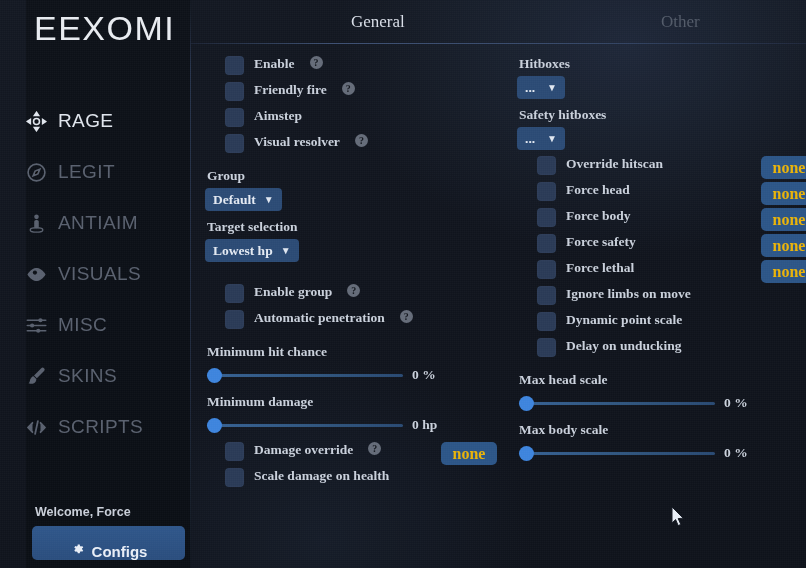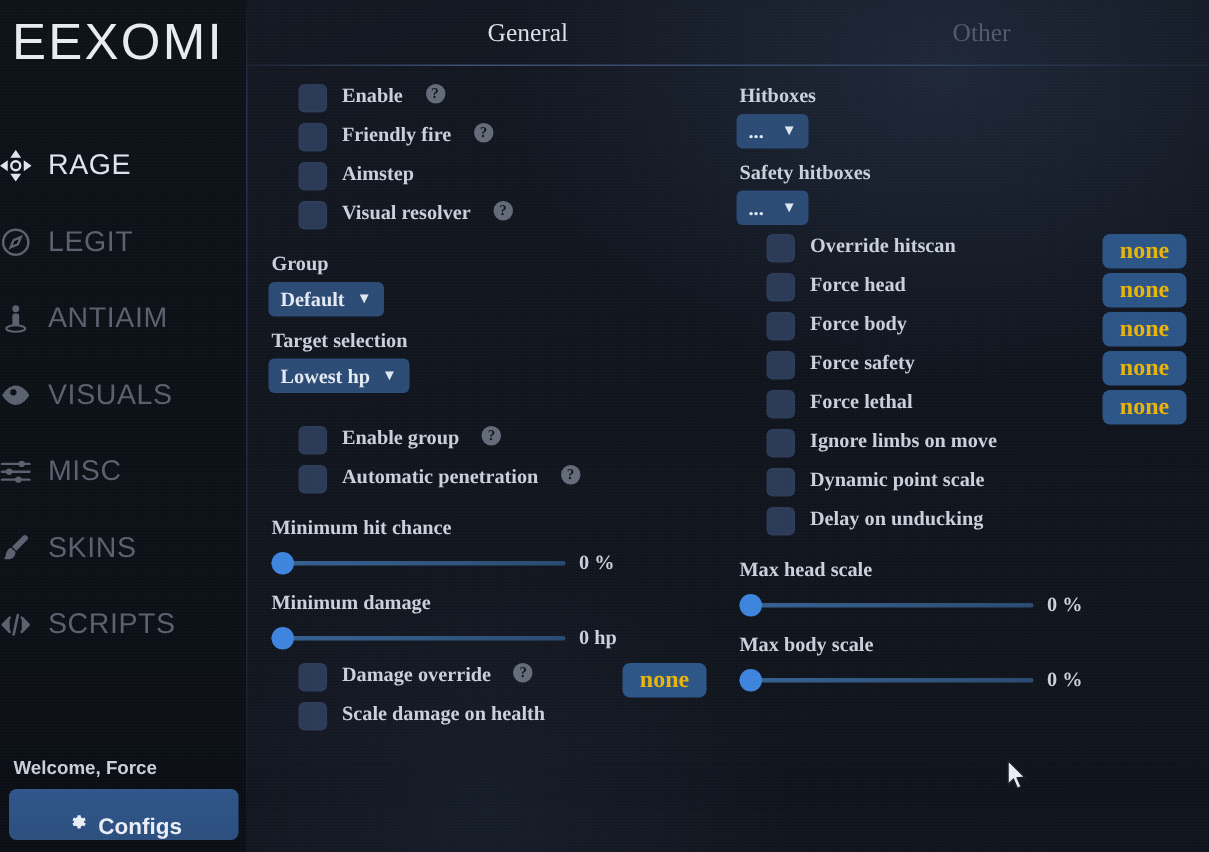--- a/index.html
+++ b/index.html
@@ -31,39 +31,40 @@
     z-index: 50;
   }
 
   
   .sidebar {
     position: relative;
     width: 165px; height: 568px;
     flex: 0 0 165px;
     background: linear-gradient(180deg, #0d1118 0%, #0b0f16 55%, #0a0e14 100%);
     z-index: 5;
+    margin-left: 26px;
   }
   .sidebar::after {
     content: "";
     position: absolute; top: 0; right: 0; width: 1px; height: 100%;
     background: linear-gradient(180deg, rgba(70,95,140,.05) 0%, rgba(78,105,155,.38) 12%, rgba(70,95,140,.30) 70%, rgba(50,70,105,.10) 100%);
   }
   .brand {
     font-size: 34px;
     letter-spacing: 1.5px;
     color: #e8ebf0;
     padding: 4px 0 0 8px;
     line-height: 48px;
     font-weight: 400;
     white-space: nowrap;
   }
   .navlist { margin-top: 48px; }
   .navitem {
     display: flex;
-    align-items: flex-start;
+    align-items: flex-end;
     gap: 11px;
     height: 32px;
     margin-bottom: 19px;
     cursor: pointer;
   }
   .navitem .ico {
     width: 21px; height: 21px;
     display: flex; align-items: center; justify-content: center;
     flex: 0 0 21px;
   }

